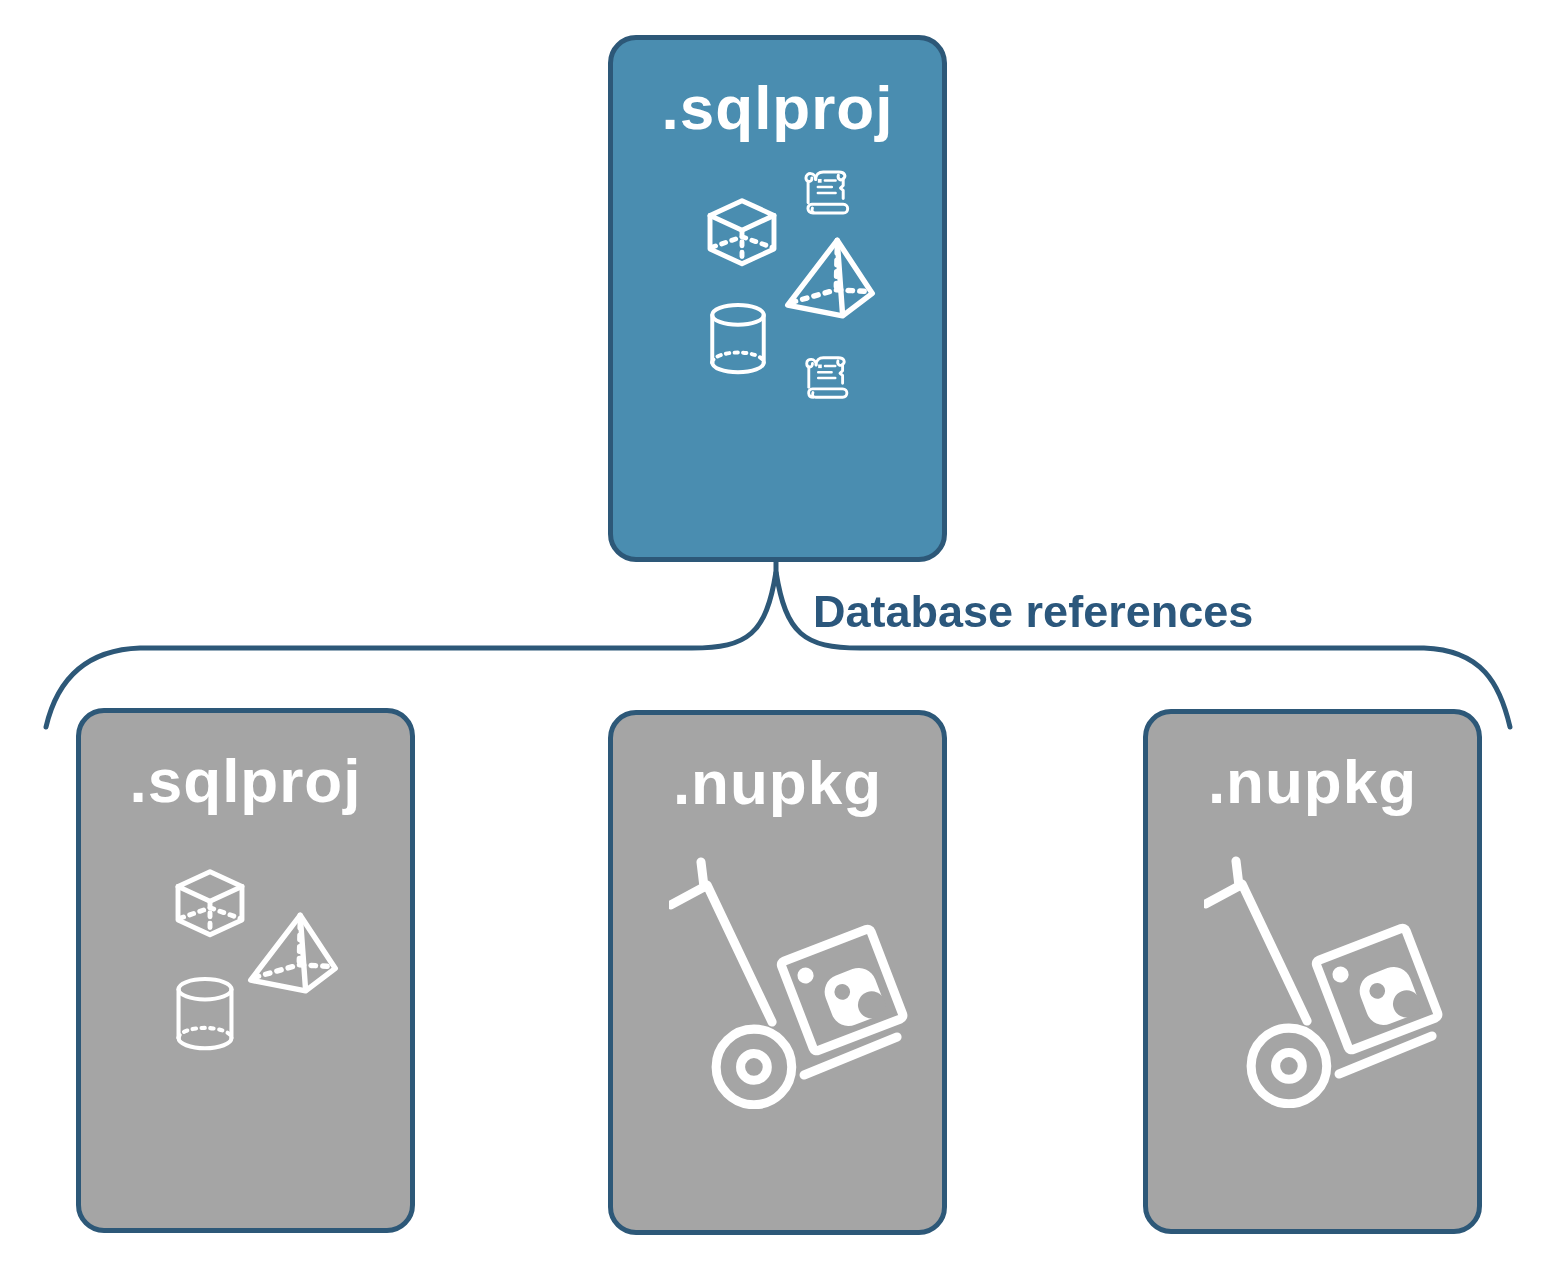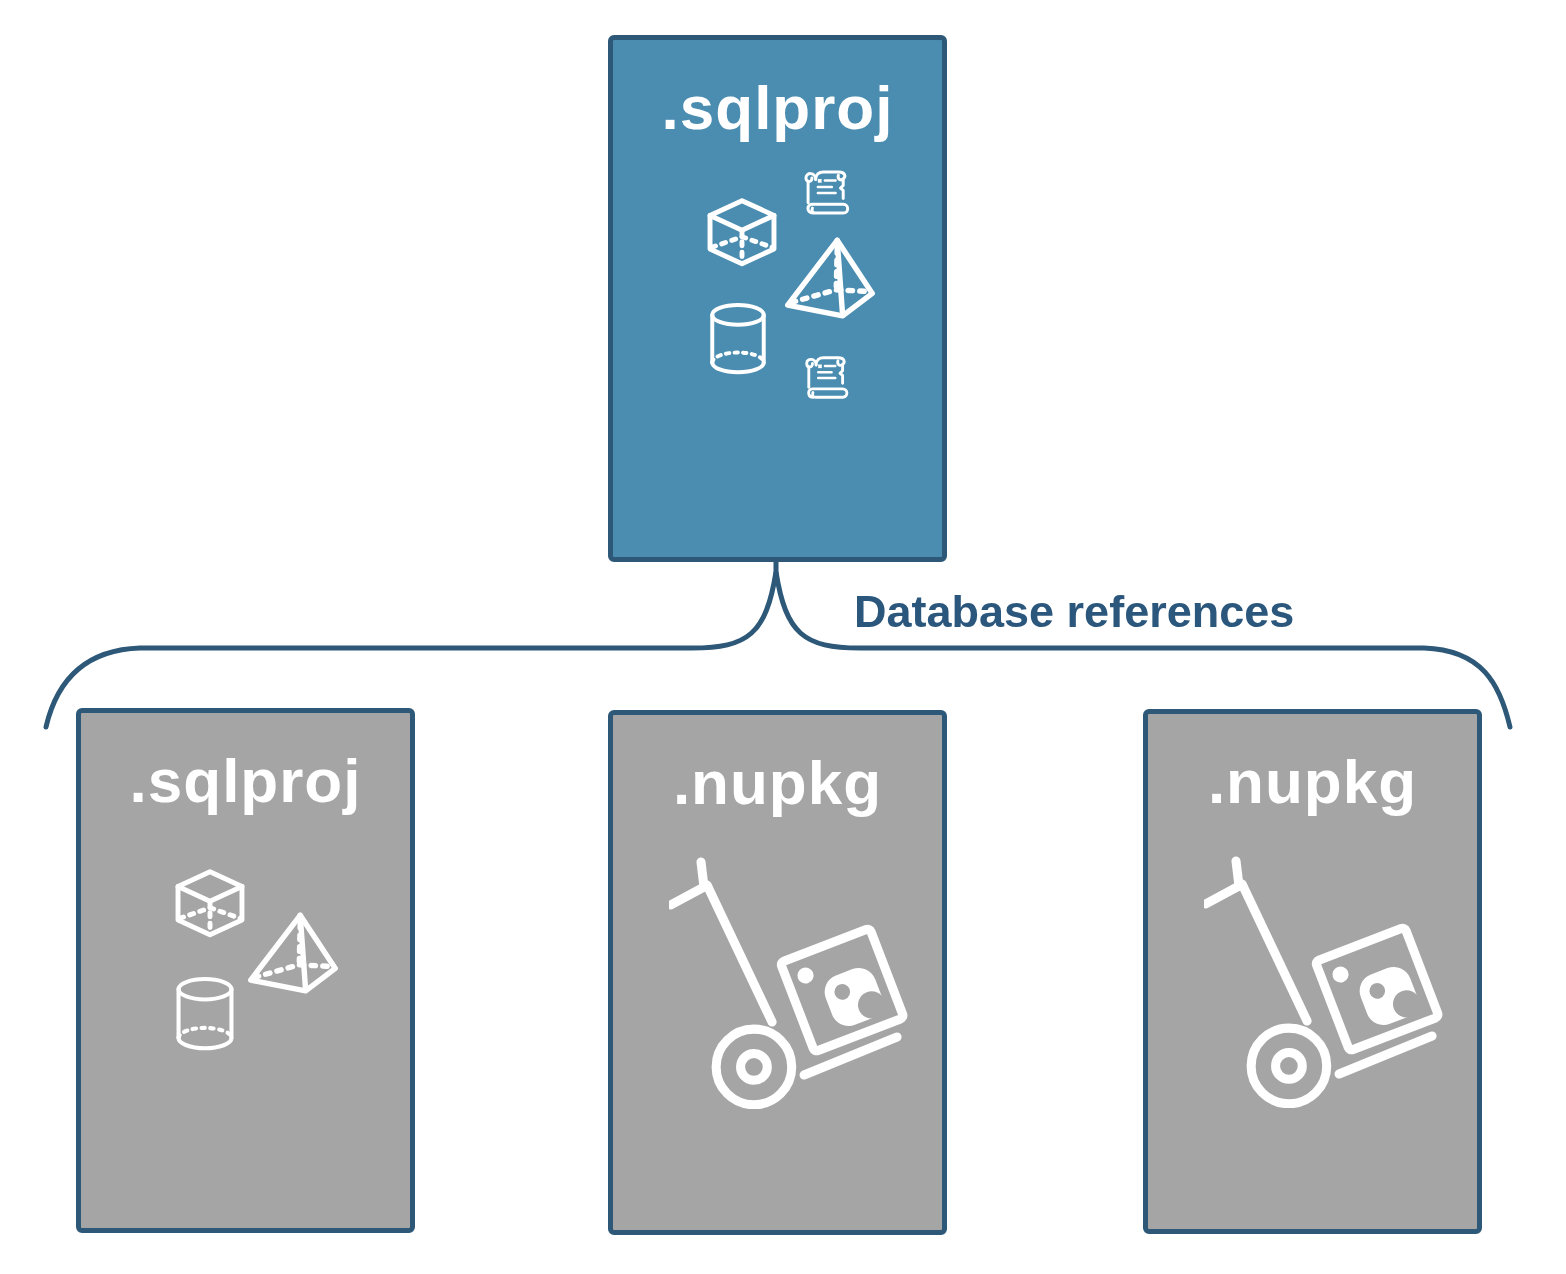--- a/index.html
+++ b/index.html
@@ -7,38 +7,38 @@
     position:relative;
     width:1566px;height:1274px;
     background:#ffffff;
     font-family:"Liberation Sans", sans-serif;
     overflow:hidden;
   }
   .card{
     position:absolute;
     box-sizing:border-box;
     border:5px solid #2d5878;
-    border-radius:6px;
+    border-radius:28px;
   }
   .card--blue{background:#4a8db0;}
   .card--gray{background:#a5a5a5;}
   .card-title{
     margin-top:32px;
     text-align:center;
     color:#ffffff;
     font-size:62px;
     font-weight:bold;
     letter-spacing:1px;
   }
   .icon{position:absolute;overflow:visible;}
   .brace{position:absolute;left:0;top:0;width:1566px;height:1274px;pointer-events:none;}
   .brace path{fill:none;stroke:#2d5878;stroke-width:5;stroke-linecap:round;}
   .connector-label{
     position:absolute;
-    left:854px;top:586px;
+    left:813px;top:586px;
     color:#2b577c;
     font-size:45px;
     font-weight:bold;
     white-space:nowrap;
   }
 </style>
 </head>
 <body>
 
 <svg width="0" height="0" style="position:absolute" aria-hidden="true">

